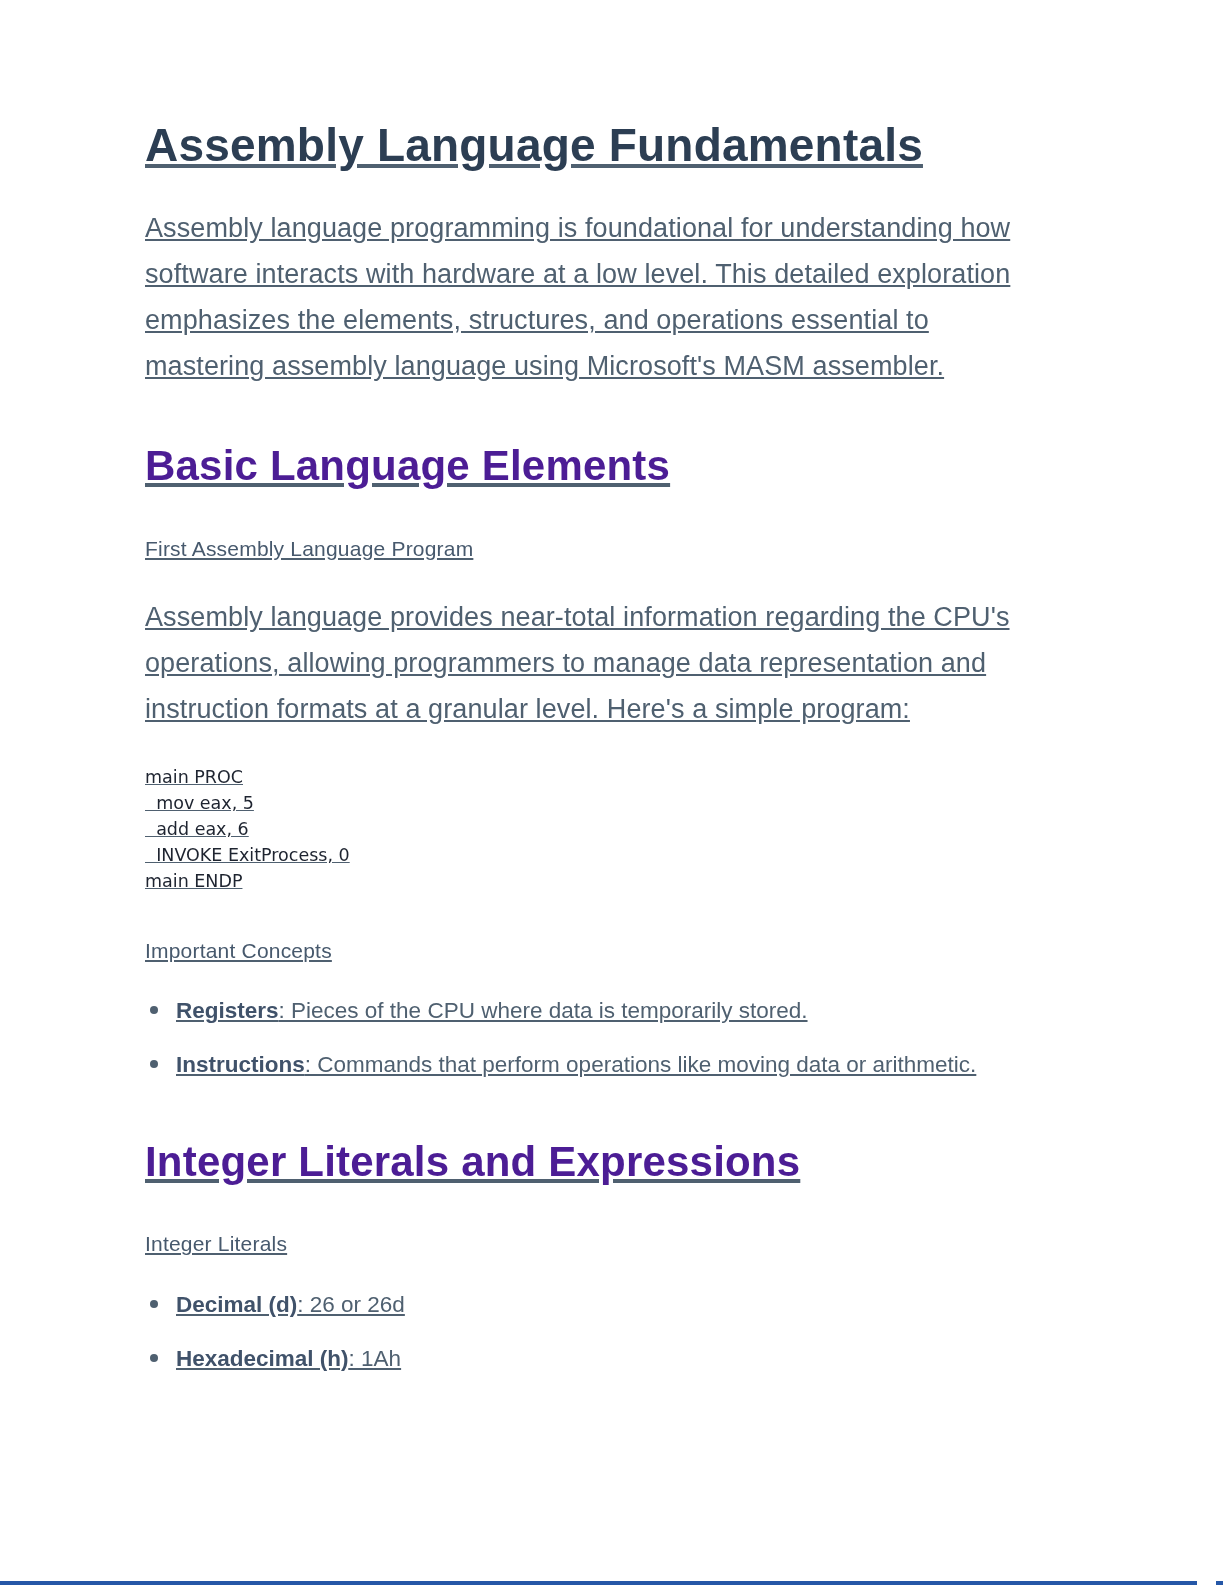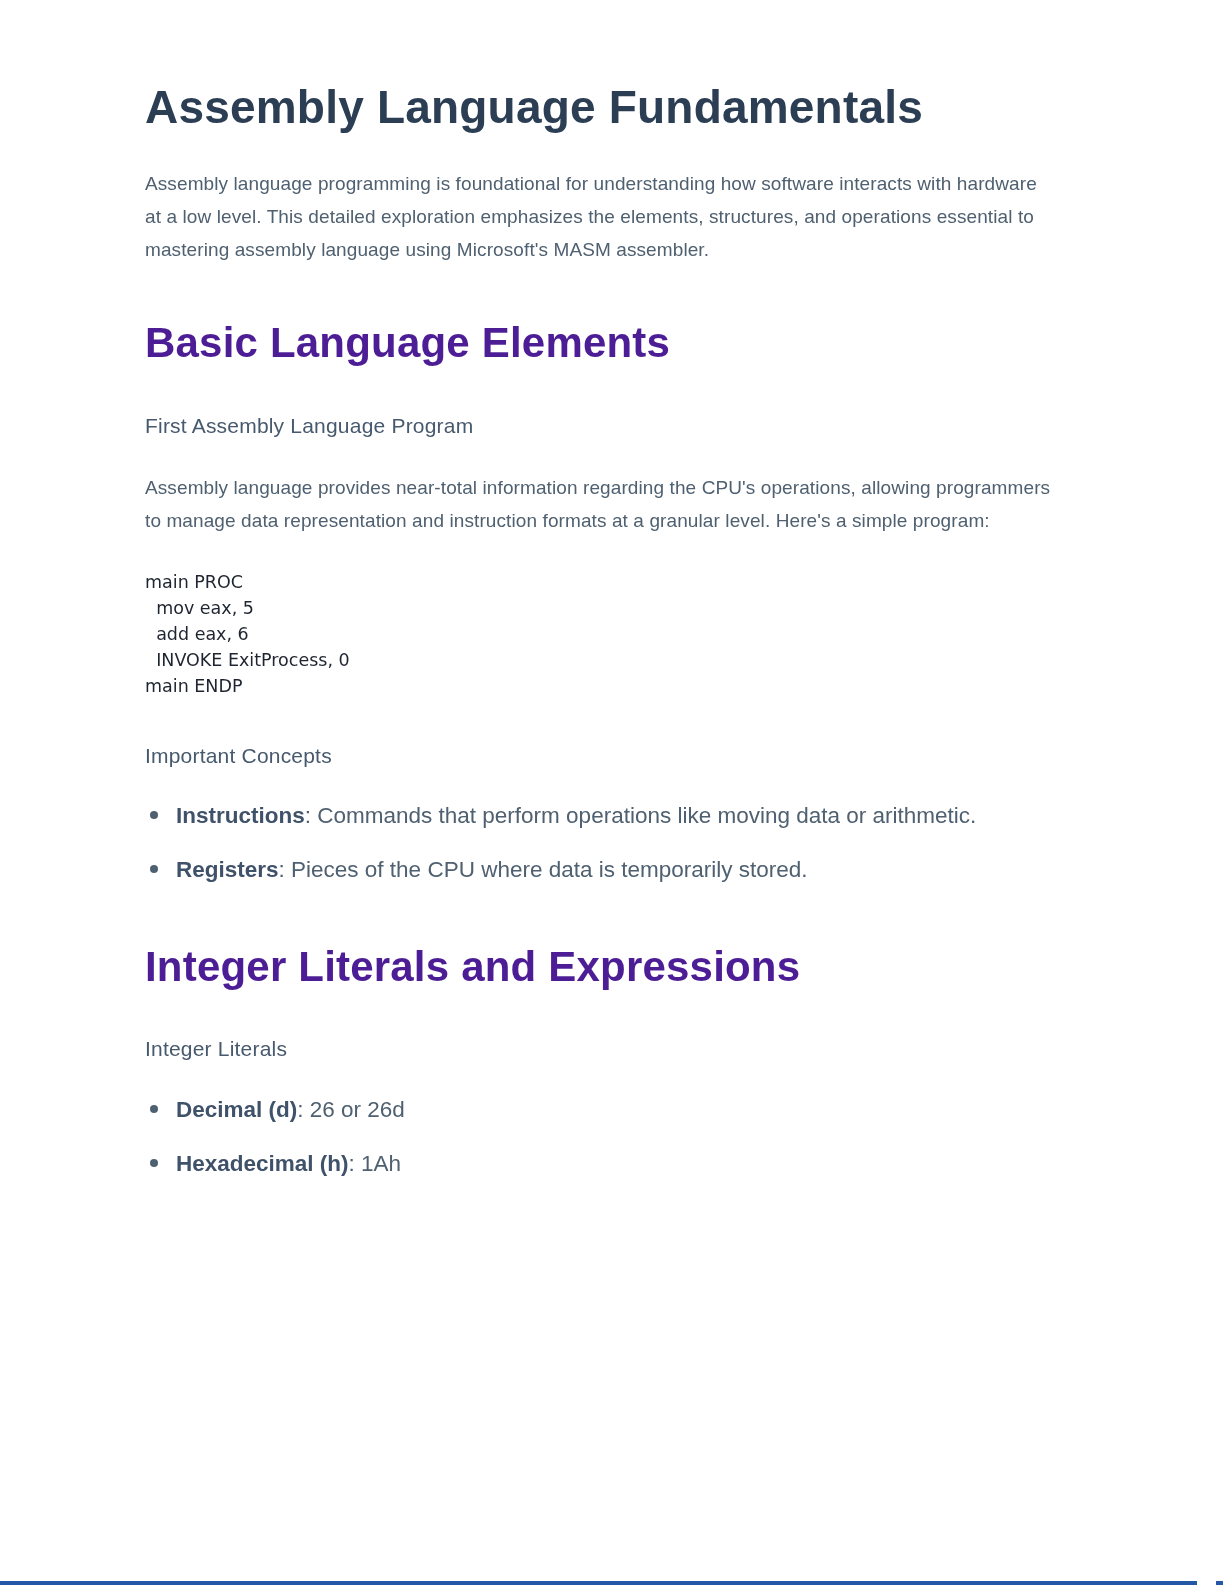--- a/index.html
+++ b/index.html
@@ -6,22 +6,23 @@
   html, body { background: #ffffff; }
   body {
     width: 1225px;
     height: 1585px;
     position: relative;
     overflow: hidden;
     font-family: "Liberation Sans", "DejaVu Sans", sans-serif;
     color: #4f6070;
   }
   .page {
-    padding: 80px 140px 0 145px;
+    padding: 118px 140px 0 145px;
     width: 1191px;
+    text-decoration: underline;
   }
   h1.doc-title {
     font-size: 46px;
     line-height: 1.2;
     font-weight: 700;
     color: #2c3e53;
     letter-spacing: 0.2px;
   }
   h2.section-heading {
     font-size: 42px;
@@ -33,22 +34,22 @@
   }
   h3.subsection-heading {
     font-size: 21px;
     line-height: 1.25;
     font-weight: 500;
     color: #47596d;
     margin-top: 44px;
     letter-spacing: 0.2px;
   }
   p.body-paragraph {
-    font-size: 19px;
-    line-height: 33px;
+    font-size: 27px;
+    line-height: 46px;
     color: #4f6070;
     margin-top: 32px;
     max-width: 920px;
     letter-spacing: 0.1px;
   }
   .code-block {
     margin-top: 32px;
     font-family: "DejaVu Sans", "Liberation Sans", sans-serif;
     font-size: 17.5px;
     line-height: 26px;
@@ -117,25 +118,25 @@
     <div class="code-line">  add eax, 6</div>
     <div class="code-line">  INVOKE ExitProcess, 0</div>
     <div class="code-line">main ENDP</div>
   </div>
 
   <h3 class="subsection-heading">Important Concepts</h3>
 
   <ul class="concept-list">
     <li>
       <span class="bullet-dot"></span>
-      <span class="term">Instructions</span><span>: Commands that perform operations like moving data or arithmetic.</span>
+      <span class="term">Registers</span><span>: Pieces of the CPU where data is temporarily stored.</span>
     </li>
     <li>
       <span class="bullet-dot"></span>
-      <span class="term">Registers</span><span>: Pieces of the CPU where data is temporarily stored.</span>
+      <span class="term">Instructions</span><span>: Commands that perform operations like moving data or arithmetic.</span>
     </li>
   </ul>
 
   <h2 class="section-heading">Integer Literals and Expressions</h2>
 
 
   <h3 class="subsection-heading">Integer Literals</h3>
 
   <ul class="concept-list">
     <li>

